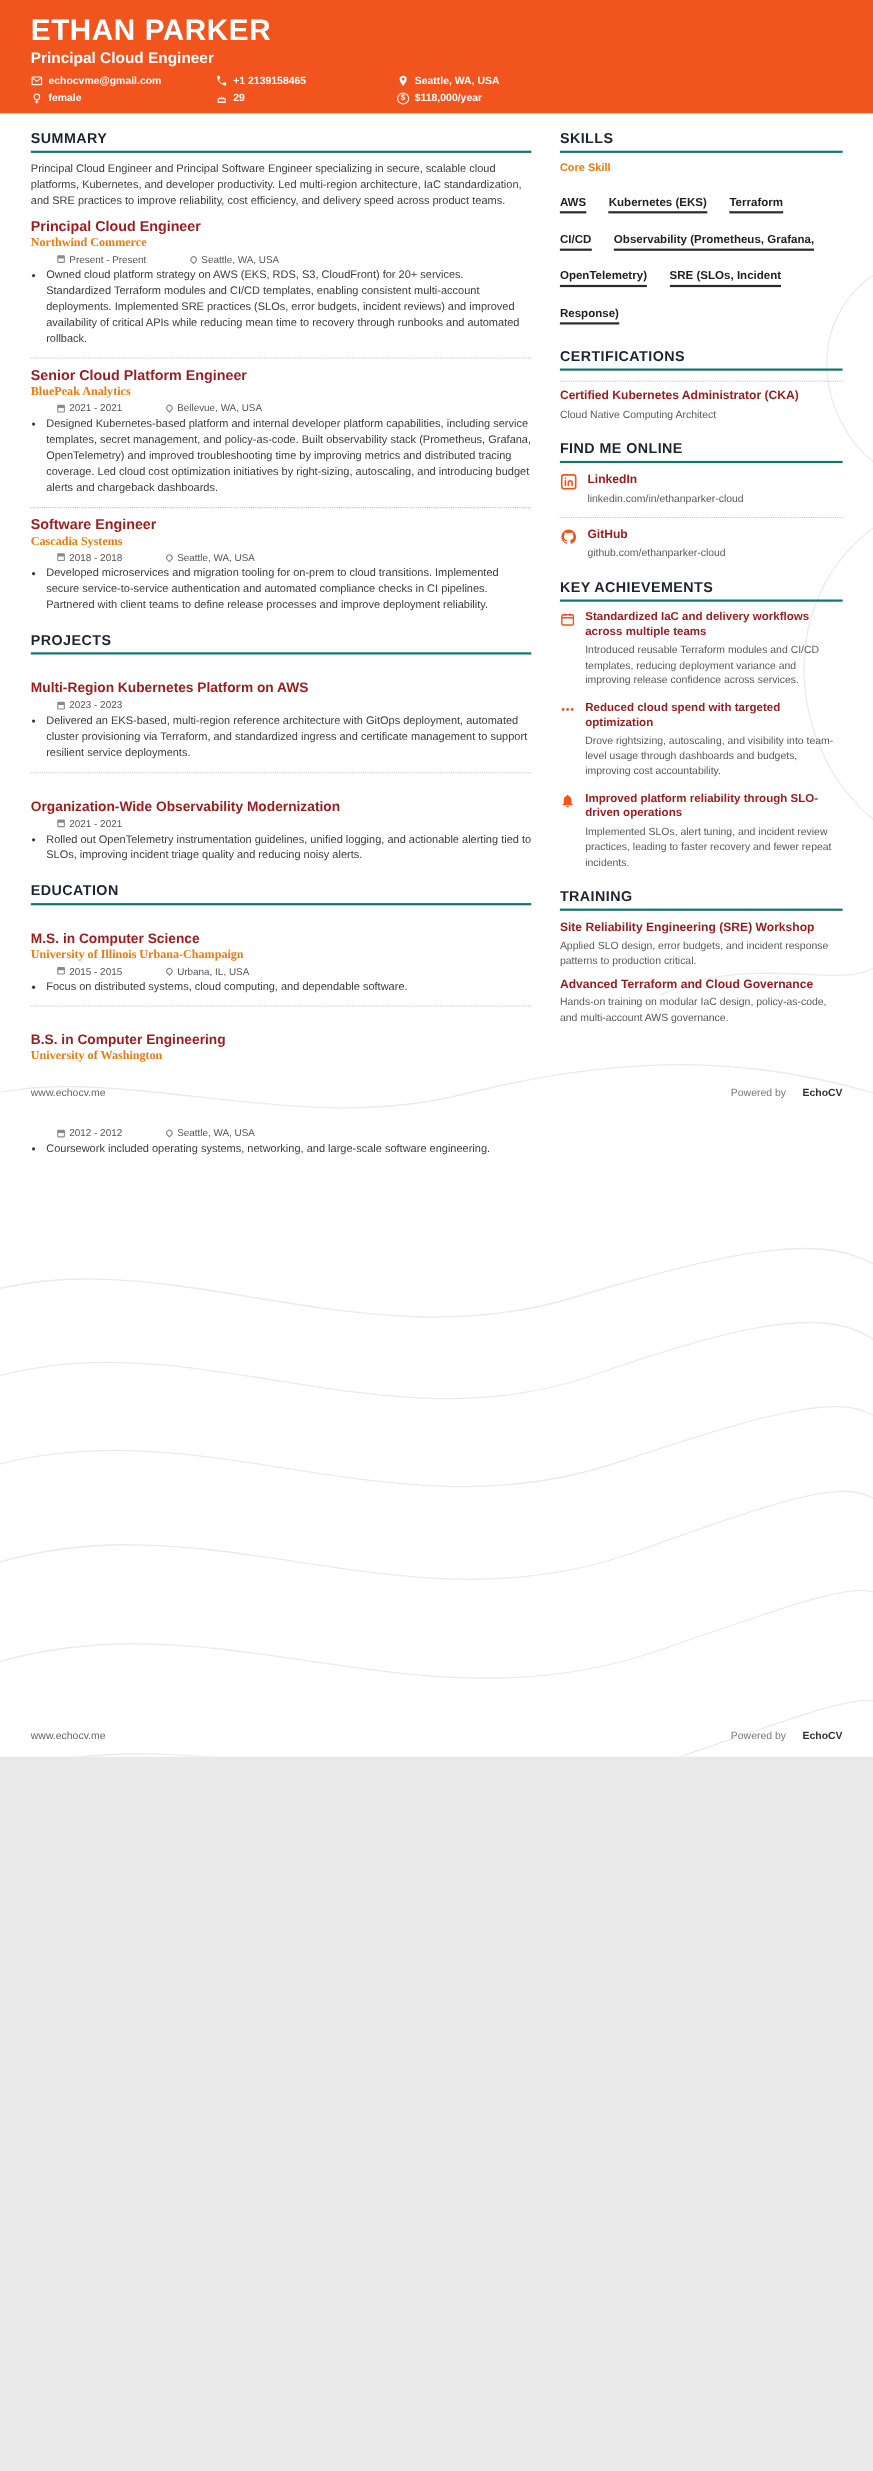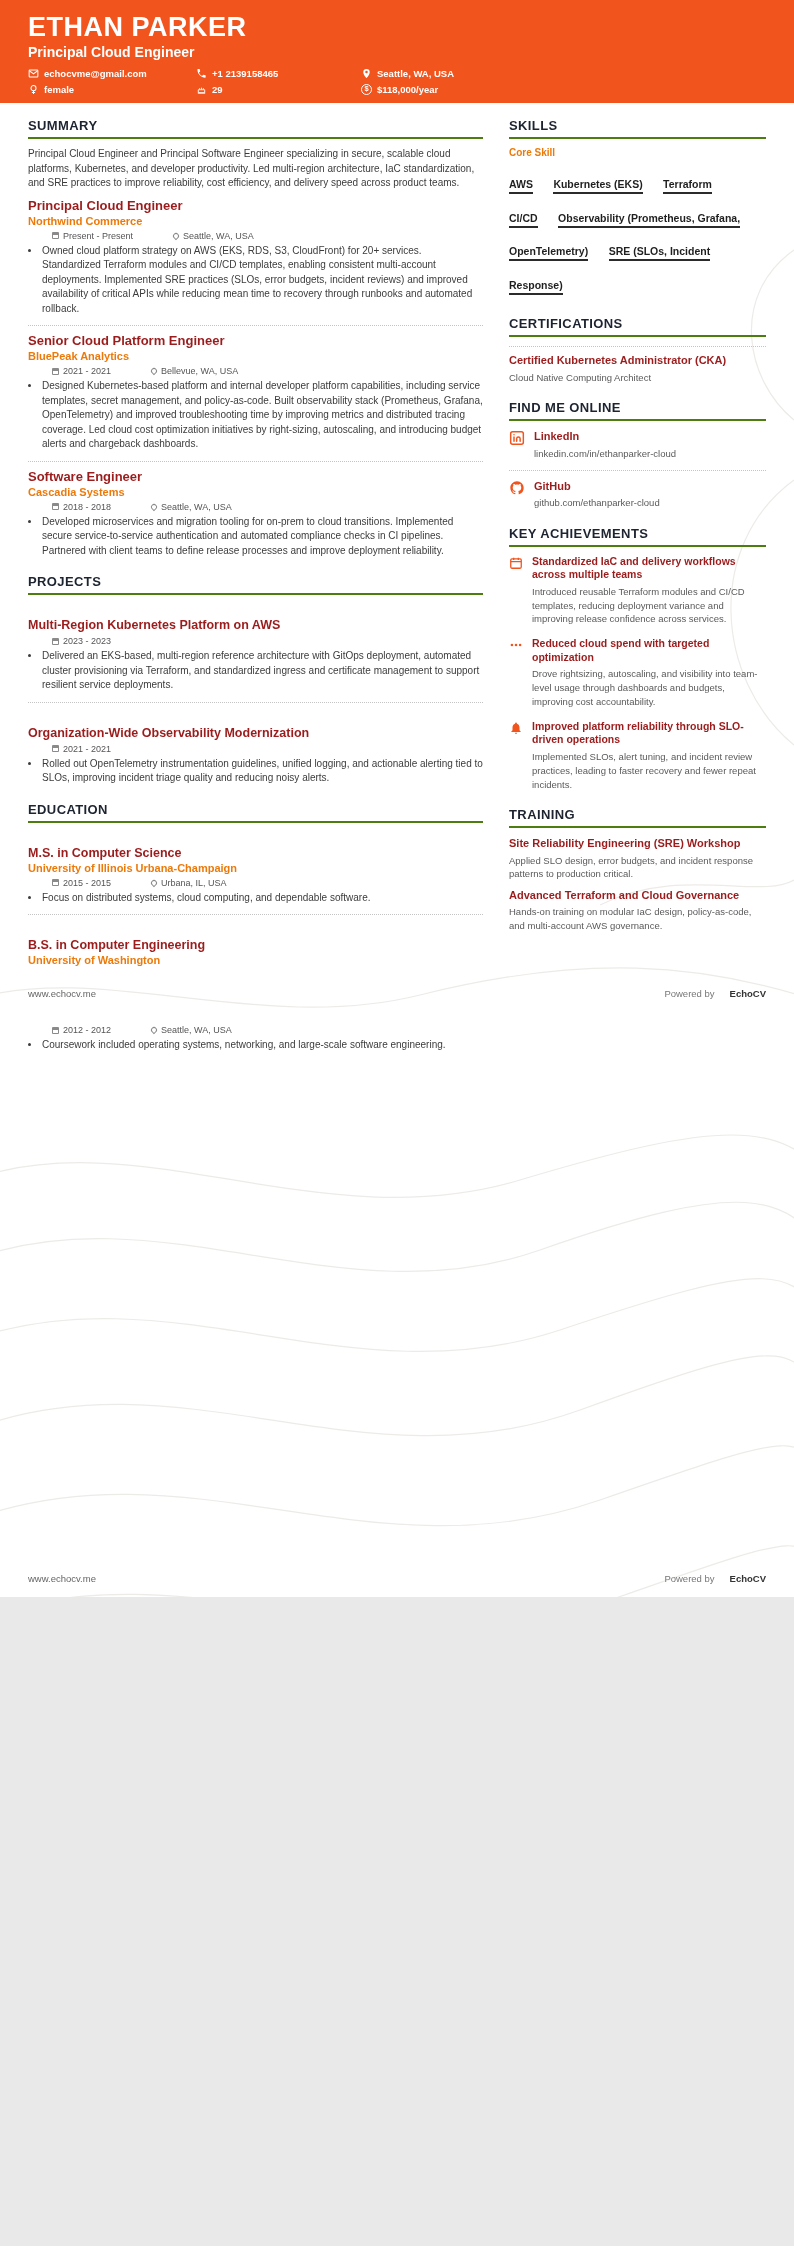--- a/index.html
+++ b/index.html
@@ -17,30 +17,30 @@
   .ic { display:inline-flex; align-items:center; justify-content:center; flex:none; }
   .ic svg { display:block; }
   .ic-dollar { width:11px; height:11px; border:1.4px solid currentColor; border-radius:50%; font-size:7.5px; line-height:8.5px; text-align:center; font-weight:700; display:inline-block; }
   .ic-dollar::after { content:"$"; }
 
   
   .main { display:flex; gap:26px; padding:15px 28px 0 28px; }
   .col-l { width:455px; flex:none; }
   .col-r { flex:1; min-width:0; }
 
-  .section-h { font-size:13px; font-weight:800; color:#1d2430; letter-spacing:.4px; border-bottom:2px solid #4d7c0f; padding-bottom:4px; margin:16px 0 8px 0; }
+  .section-h { font-size:13px; font-weight:800; color:#1d2430; letter-spacing:.4px; border-bottom:2px solid #0f766e; padding-bottom:4px; margin:16px 0 8px 0; }
   .col-l > .section-h:first-child, .col-r > .section-h:first-child { margin-top:0; }
 
   .body-text, .bullets li { font-size:10px; color:#3c3c3c; line-height:1.45; }
   .bullets { list-style:disc; margin:3px 0 4px 13px; }
   .bullets li { padding-left:1px; }
 
   .job-title { font-size:13px; font-weight:700; color:#9b1c1c; margin-top:7px; }
   .proj-title, .degree { font-size:12.5px; font-weight:700; color:#9b1c1c; margin-top:23px; }
-  .company, .school { font-size:11px; font-weight:700; color:#ec7a0b; margin-top:2px; }
+  .company, .school { font-size:11px; font-weight:700; color:#ec7a0b; margin-top:2px;font-family:Liberation Serif, serif; }
   .meta { display:flex; gap:16px; align-items:center; font-size:9px; color:#555; margin:4px 0 2px 0; }
   .meta-item { display:flex; align-items:center; gap:4px;padding-left:24px; }
   .mcal { display:inline-block; width:7px; height:7px; border:1px solid #8a8a8a; border-top:3px solid #8a8a8a; border-radius:1px; }
   .mpin { display:inline-block; width:6px; height:6px; border:1px solid #8a8a8a; border-radius:50% 50% 50% 0; transform:rotate(-45deg); }
   .dotsep { border-bottom:1px dotted #c4c4c4; margin:9px 0 2px 0; }
 
   
   .group-label { font-size:10px; font-weight:700; color:#ec7a0b; margin:4px 0 8px 0; }
   .tags { line-height:2.1; }
   .tag { font-size:10.5px; font-weight:700; color:#1f1f1f; border-bottom:2px solid #2b2b2b; padding-bottom:2px; margin-right:16px; }

